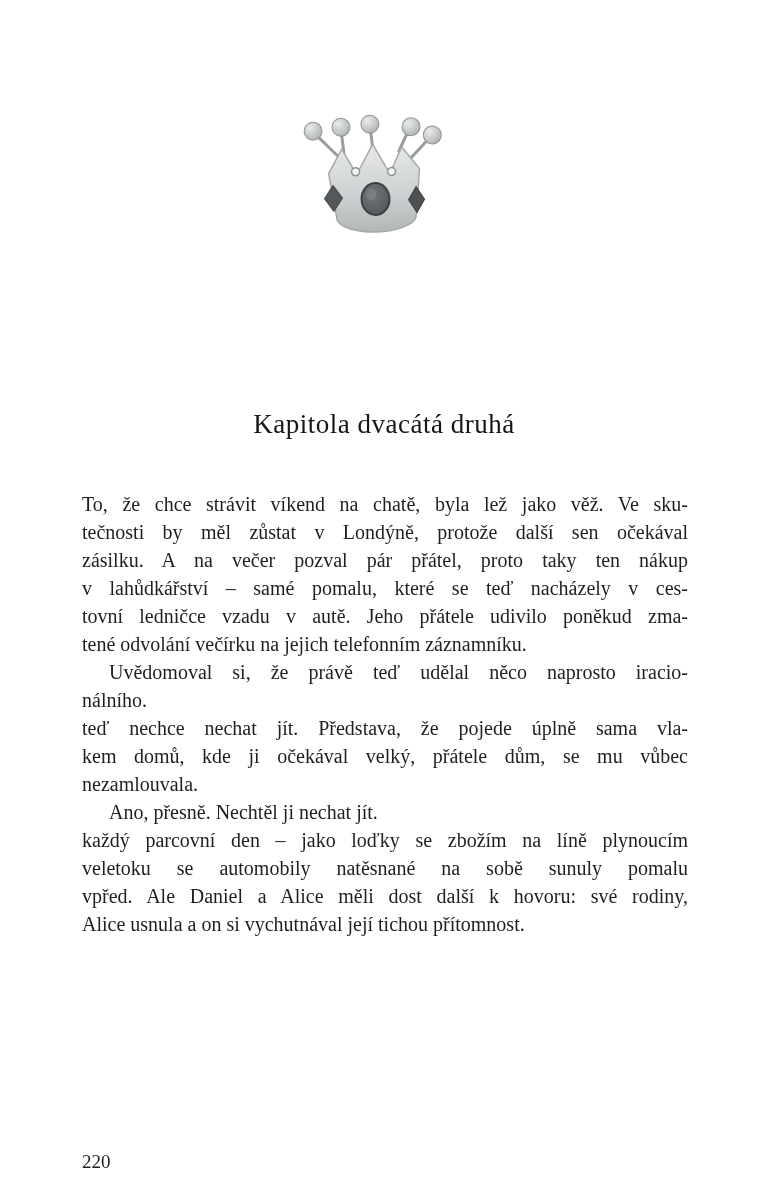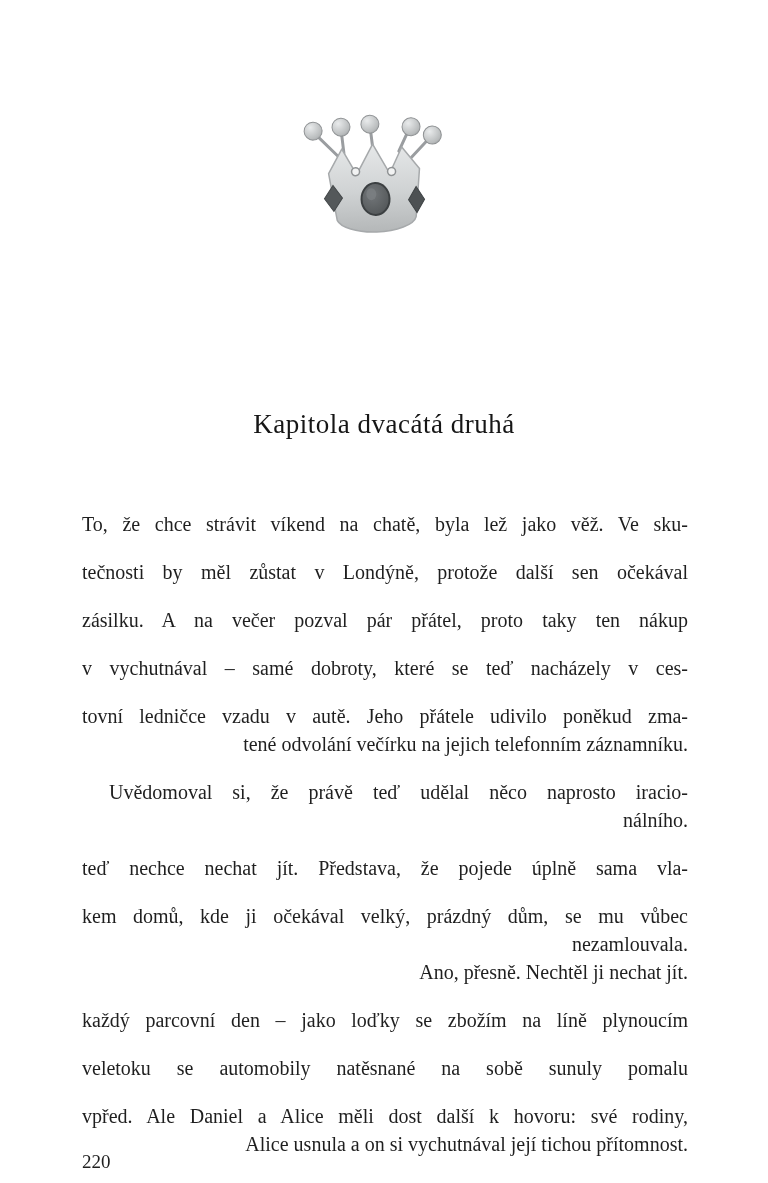--- a/index.html
+++ b/index.html
@@ -38,26 +38,25 @@
     position: absolute;
     top: 490px;
     left: 82px;
     width: 606px;
     font-size: 20px;
     line-height: 28px;
   }
   .line {
     height: 28px;
     white-space: normal;
-    text-align: right;
+    text-align: left;
   }
   .line.jl {
     text-align: justify;
     text-align-last: justify;
-    margin-top: 20px;
   }
   .line.ind {
     padding-left: 27px;
   }
   .line.ind.jl {
     text-indent: 0;
   }
   .page-number {
     position: absolute;
     top: 1150px;
@@ -122,27 +121,27 @@
       </g>
     </svg>
   </div>
 
   <h1 class="chapter-title" style="margin:0; font-weight:normal;">Kapitola dvacátá druhá</h1>
 
   <div class="body-text">
     <div class="line jl">To, že chce strávit víkend na chatě, byla lež jako věž. Ve sku-</div>
     <div class="line jl">tečnosti by měl zůstat v Londýně, protože další sen očekával</div>
     <div class="line jl">zásilku. A na večer pozval pár přátel, proto taky ten nákup</div>
-    <div class="line jl">v vychutnával – samé dobroty, které se teď nacházely v ces-</div>
+    <div class="line jl">v lahůdkářství – samé pomalu, které se teď nacházely v ces-</div>
     <div class="line jl">tovní ledničce vzadu v autě. Jeho přátele udivilo poněkud zma-</div>
     <div class="line">tené odvolání večírku na jejich telefonním záznamníku.</div>
     <div class="line jl ind">Uvědomoval si, že právě teď udělal něco naprosto iracio-</div>
     <div class="line">nálního.</div>
     <div class="line jl">teď nechce nechat jít. Představa, že pojede úplně sama vla-</div>
-    <div class="line jl">kem domů, kde ji očekával velký, prázdný dům, se mu vůbec</div>
+    <div class="line jl">kem domů, kde ji očekával velký, přátele dům, se mu vůbec</div>
     <div class="line">nezamlouvala.</div>
     <div class="line ind">Ano, přesně. Nechtěl ji nechat jít.</div>
     <div class="line jl">každý parcovní den – jako loďky se zbožím na líně plynoucím</div>
     <div class="line jl">veletoku se automobily natěsnané na sobě sunuly pomalu</div>
     <div class="line jl">vpřed. Ale Daniel a Alice měli dost další k hovoru: své rodiny,</div>
     <div class="line">Alice usnula a on si vychutnával její tichou přítomnost.</div>
   </div>
 
   <div class="page-number">220</div>
 

